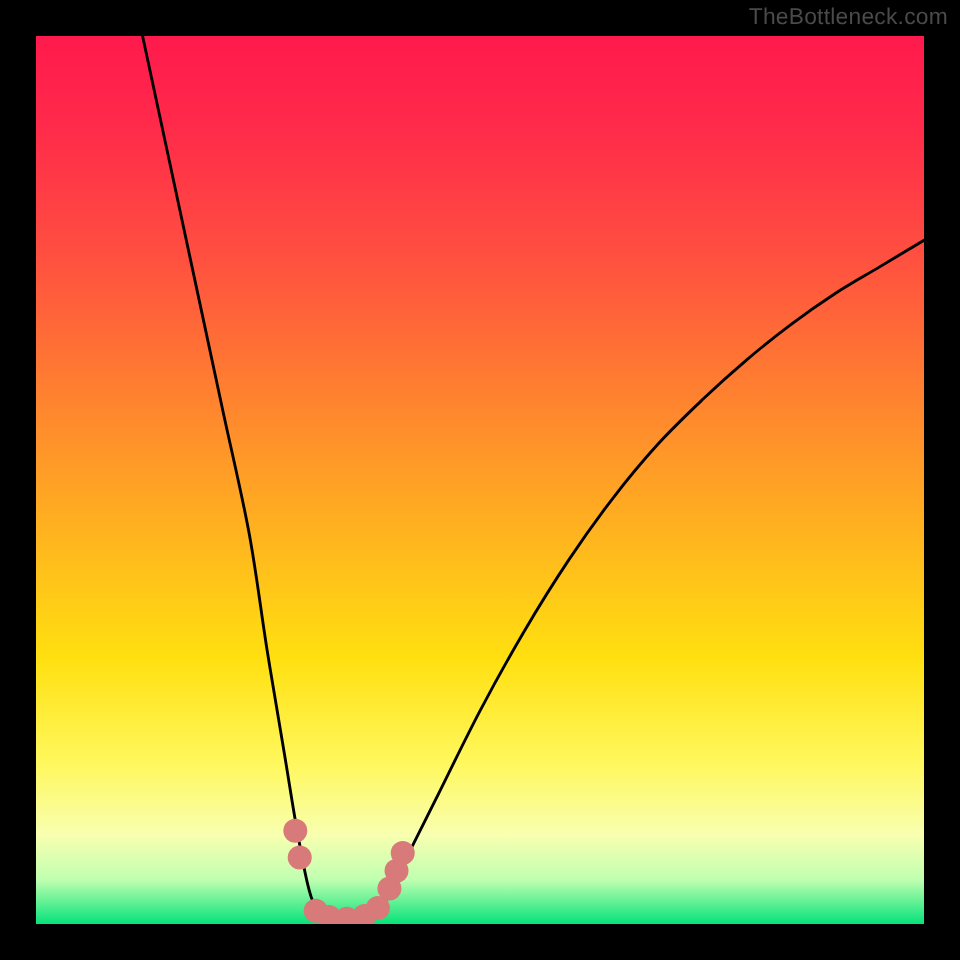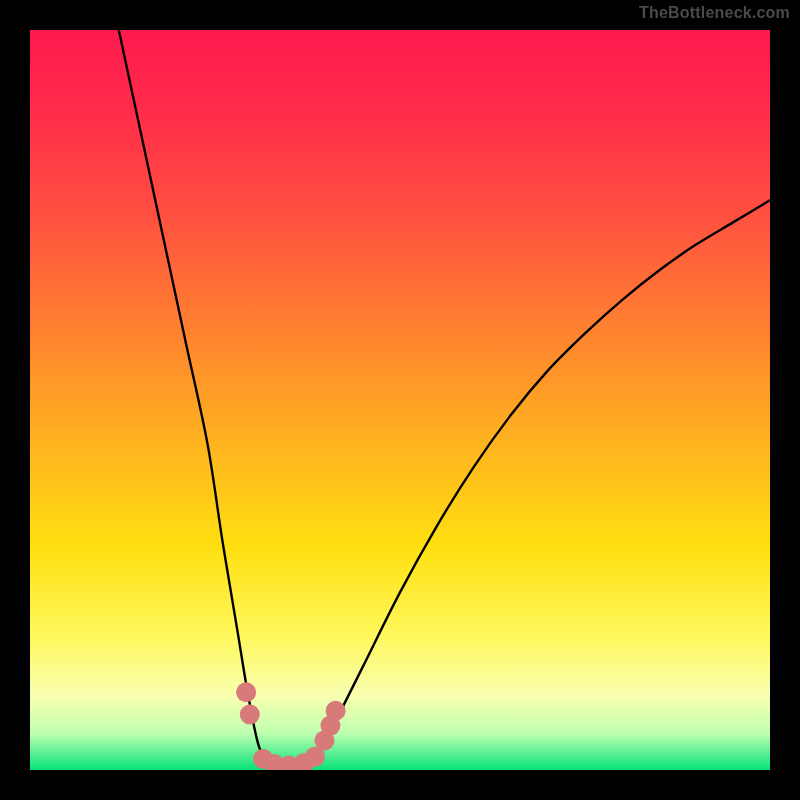--- a/index.html
+++ b/index.html
@@ -11,21 +11,21 @@
       #ff2a4a 10%,
       #ff5040 25%,
       #ff8030 40%,
       #ffb020 55%,
       #ffe010 70%,
       #fff85e 82%,
       #f8ffb0 90%,
       #c0ffb0 95%,
       #06e27a 100%);
   }
-  .watermark{position:absolute;top:4px;right:10px;color:#4a4a4a;font-size:16px;font-weight:700;letter-spacing:.2px}
+  .watermark{position:absolute;top:4px;right:10px;color:#4a4a4a;font-size:19px;font-weight:400;letter-spacing:.2px}
   svg.curve{position:absolute;inset:0}
 </style>
 </head>
 <body>
 
 <div class="frame">
   <div class="plot">
     <div class="grad"></div>
 
     <svg class="curve" viewBox="0 0 740 740" preserveAspectRatio="none">

